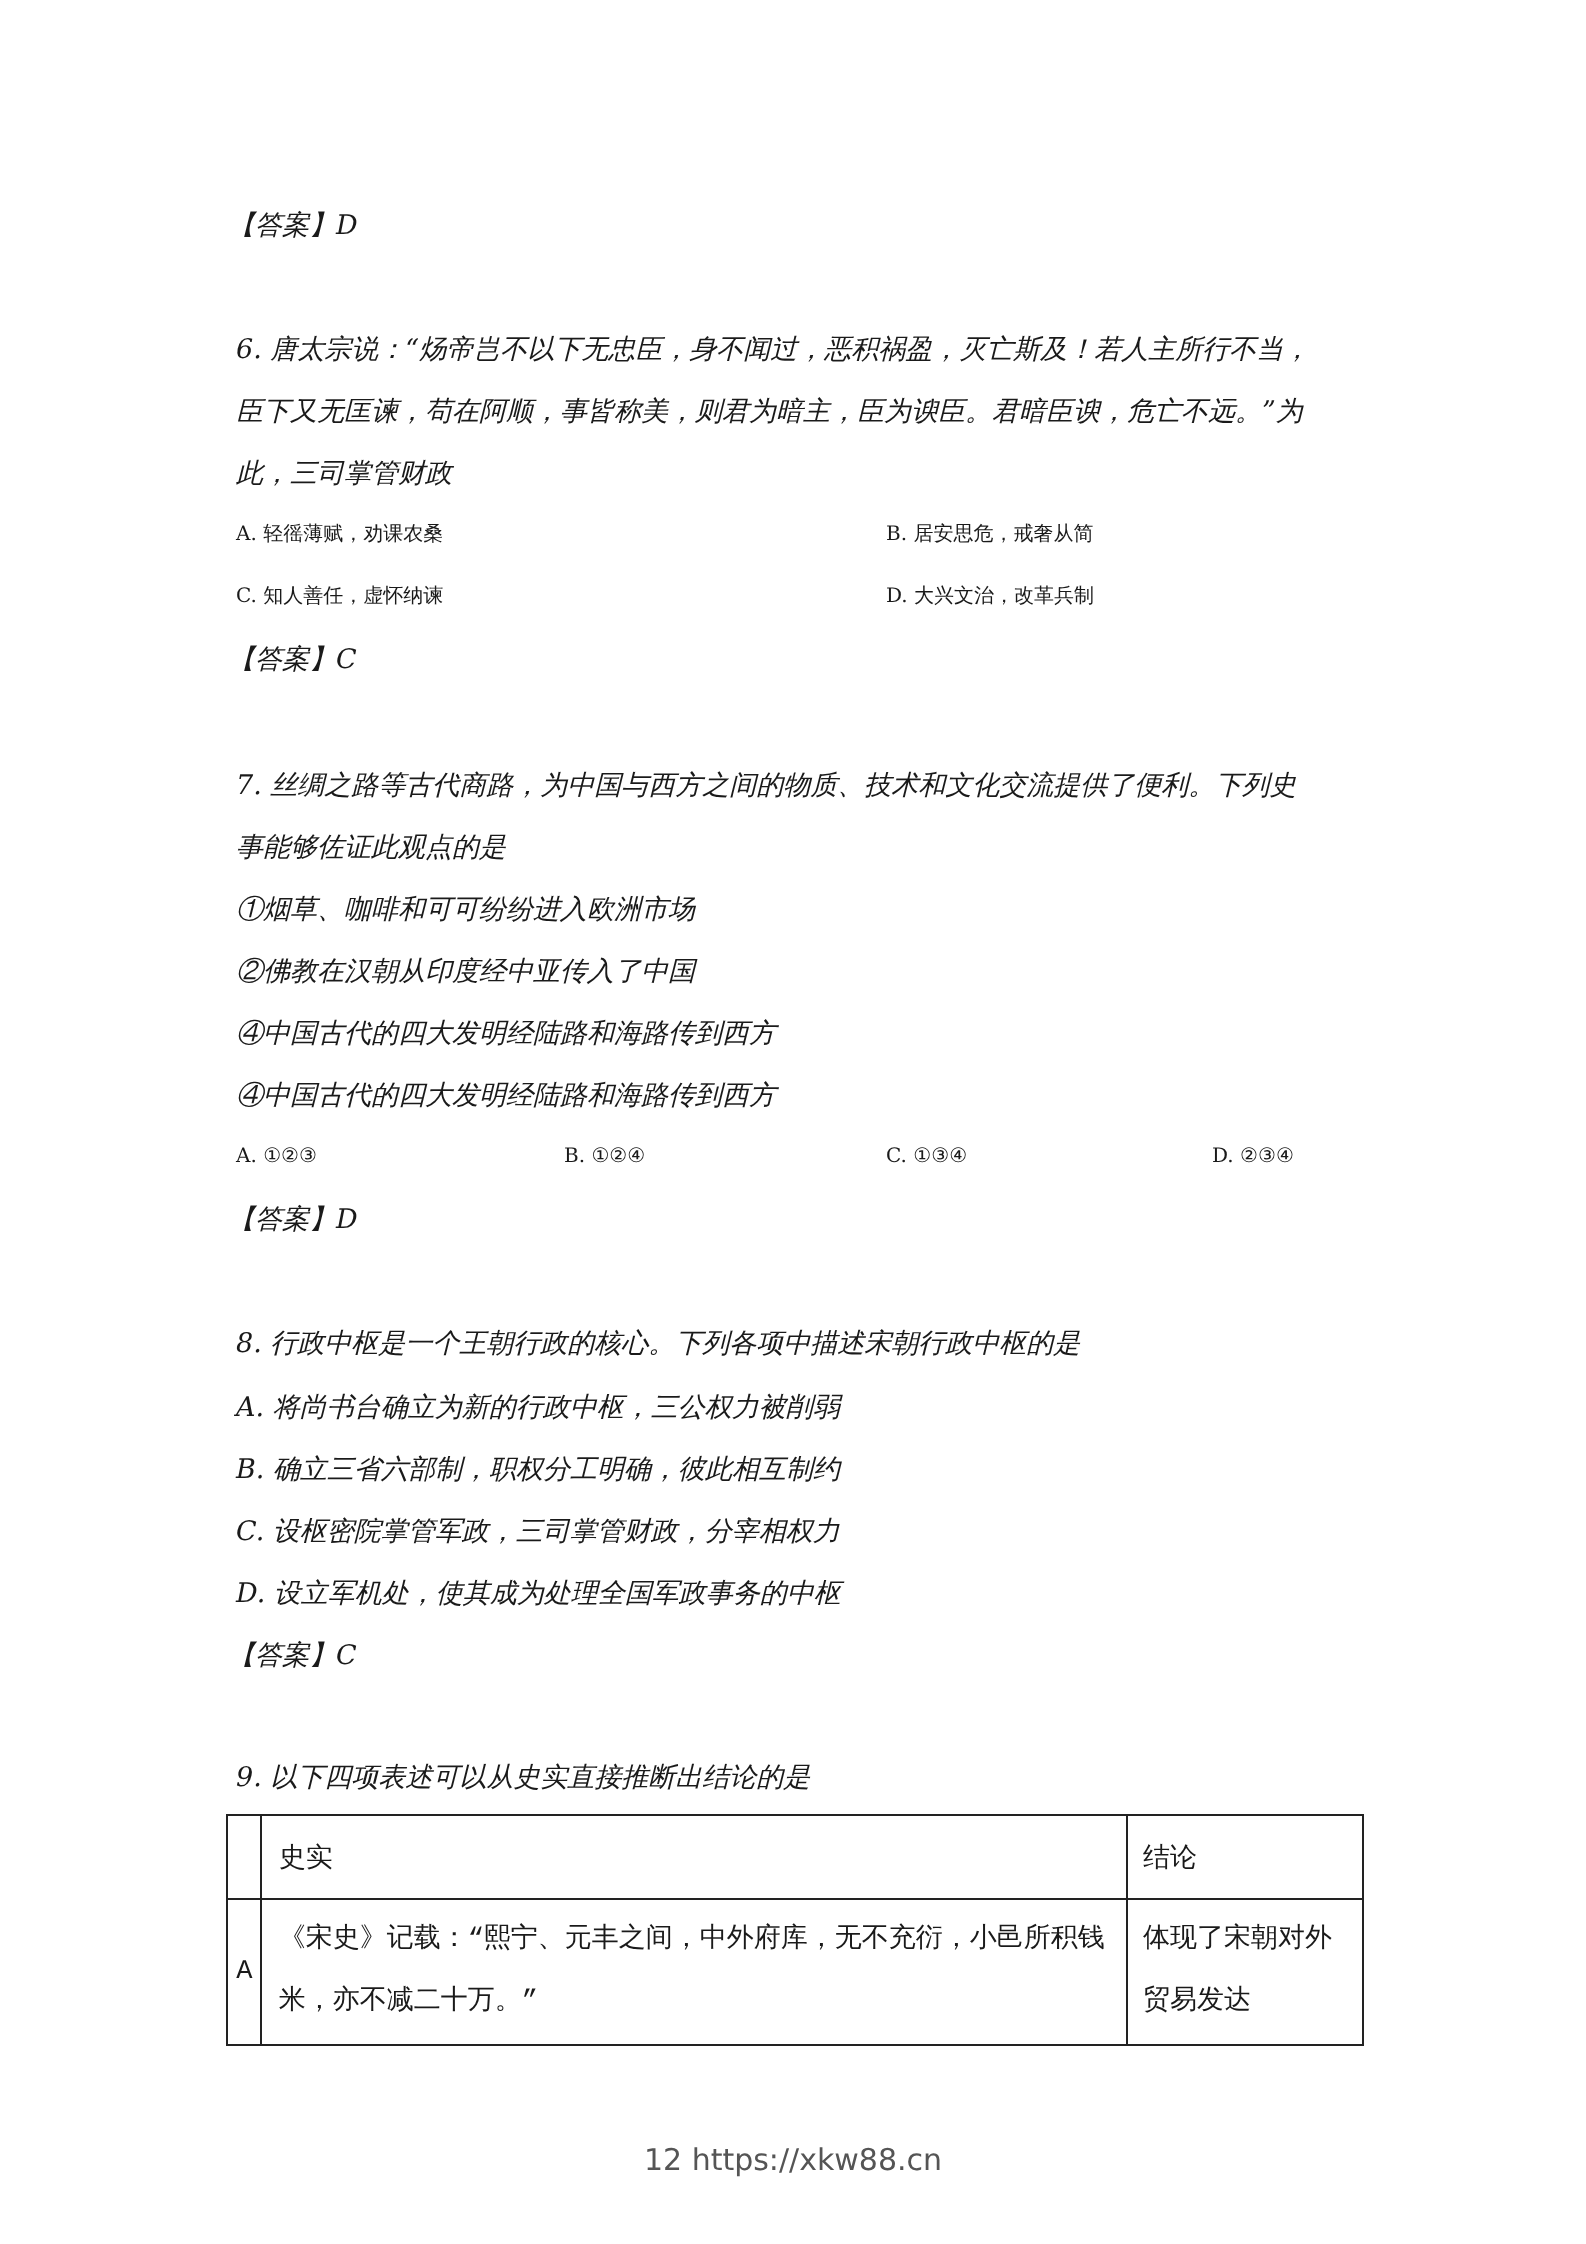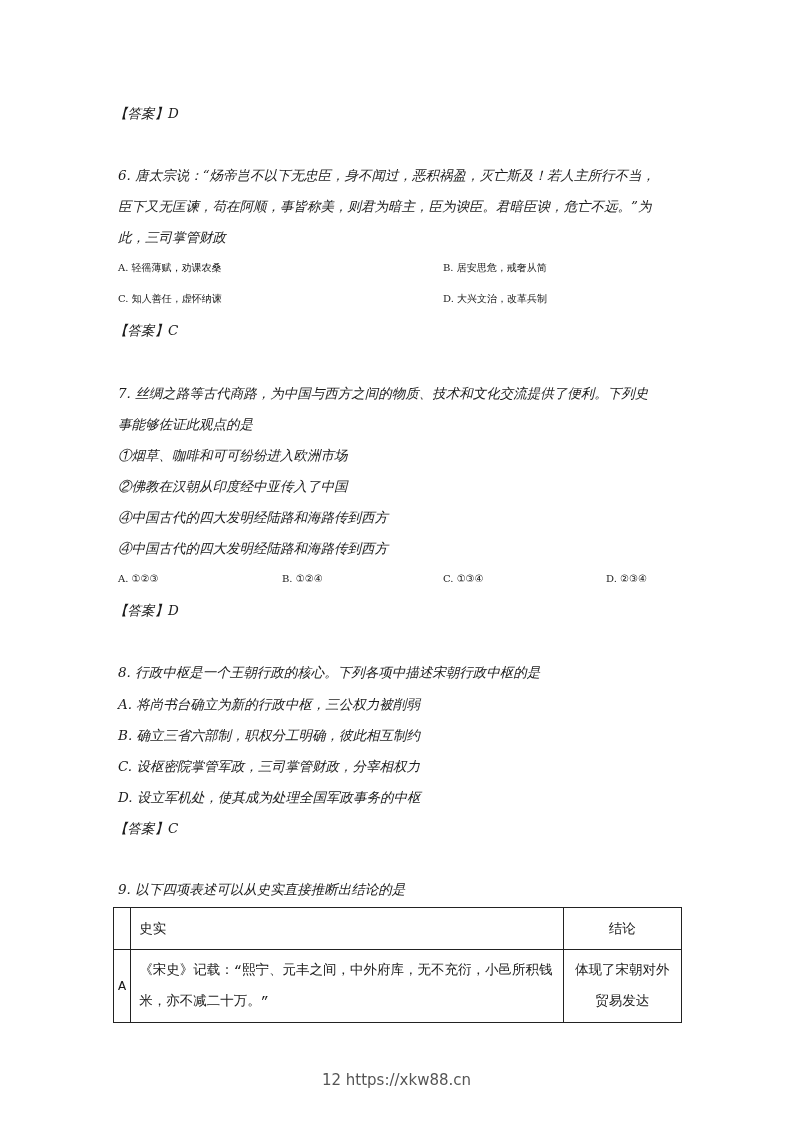--- a/index.html
+++ b/index.html
@@ -16,21 +16,21 @@
   .answer { left: 114px; }
   table.fact-table {
     position: absolute; left: 113px; top: 907px; width: 569px;
     border-collapse: collapse; font-size: 13.5px;
   }
   table.fact-table td {
     border: 1px solid #222; vertical-align: middle; padding: 0 8px; font-family: Liberation Mono, monospace;
   }
   .c-label { width: 6px; text-align: center; padding: 0 4px !important; }
   .c-fact { width: 410px; }
-  .c-conc { width: 100px; text-align: center; }
+  .c-conc { width: 100px; }
   .hdr td { height: 41px; }
   .row-a td { height: 72px; line-height: 31px; }
   .footer {
     position: absolute; top: 1071px; left: 0; width: 793px; text-align: center;
     font-family: "DejaVu Sans", "Liberation Sans", sans-serif;
     font-size: 15px; color: #555;
   }
 </style>
 </head>
 <body>

